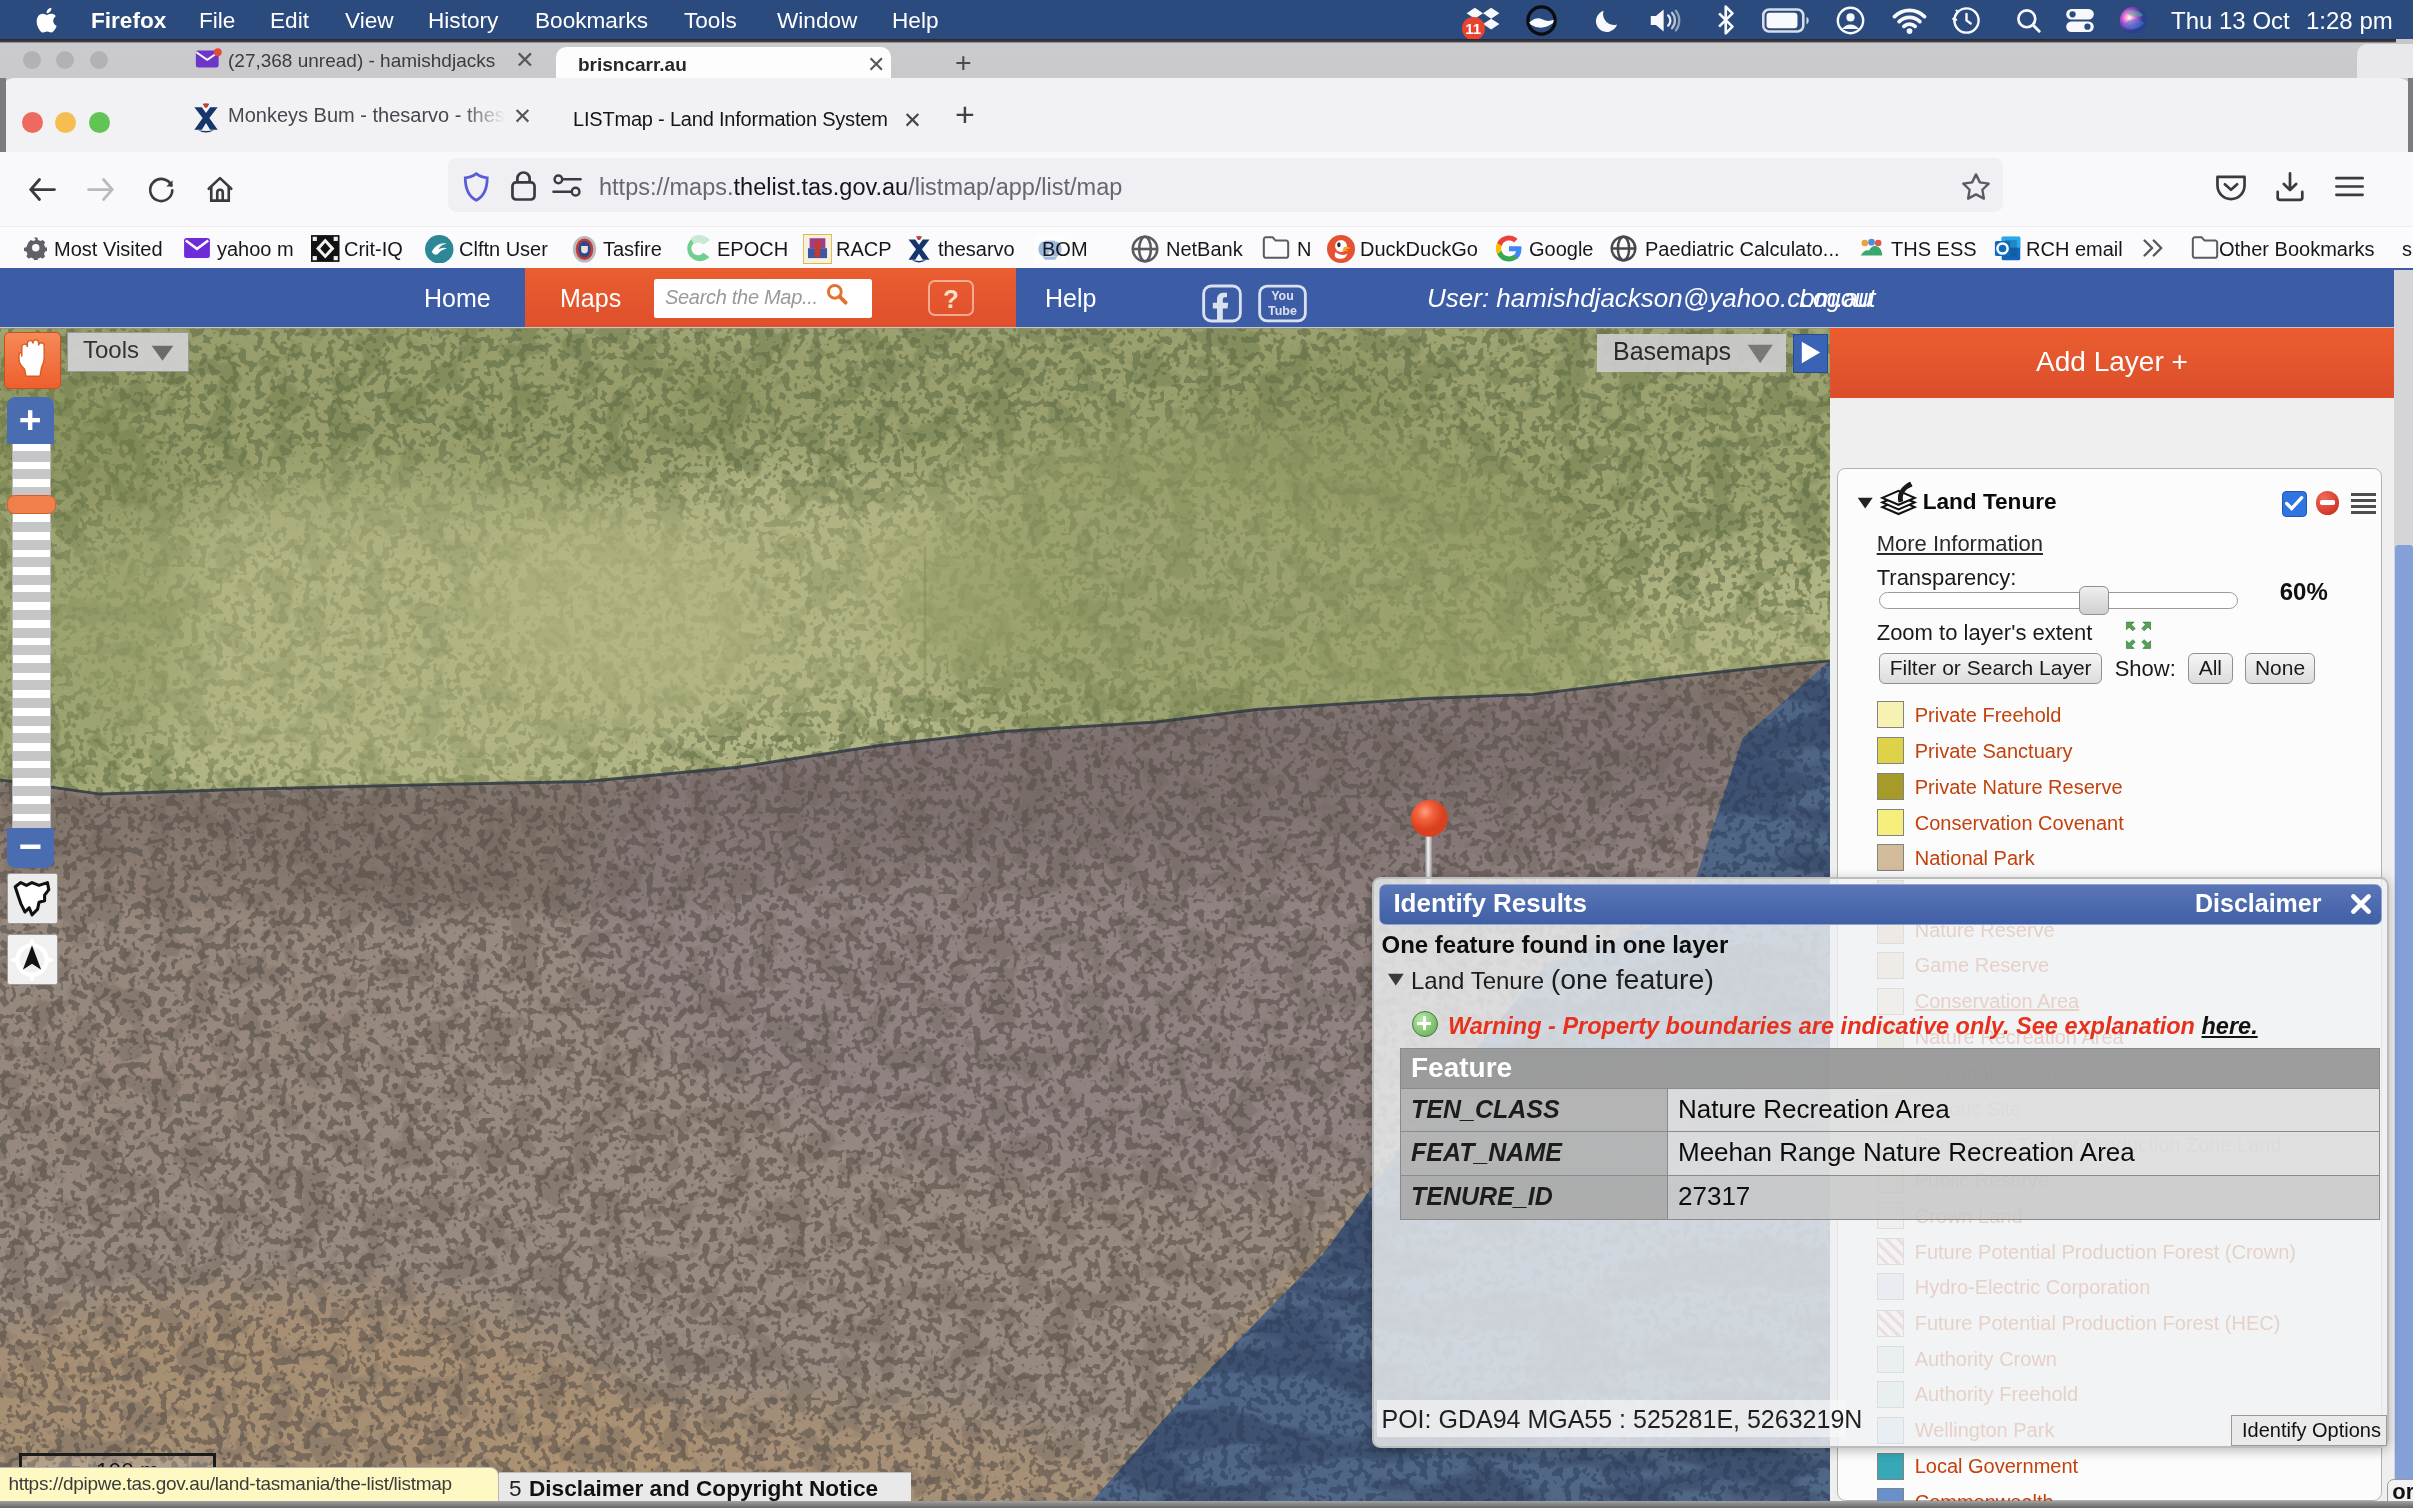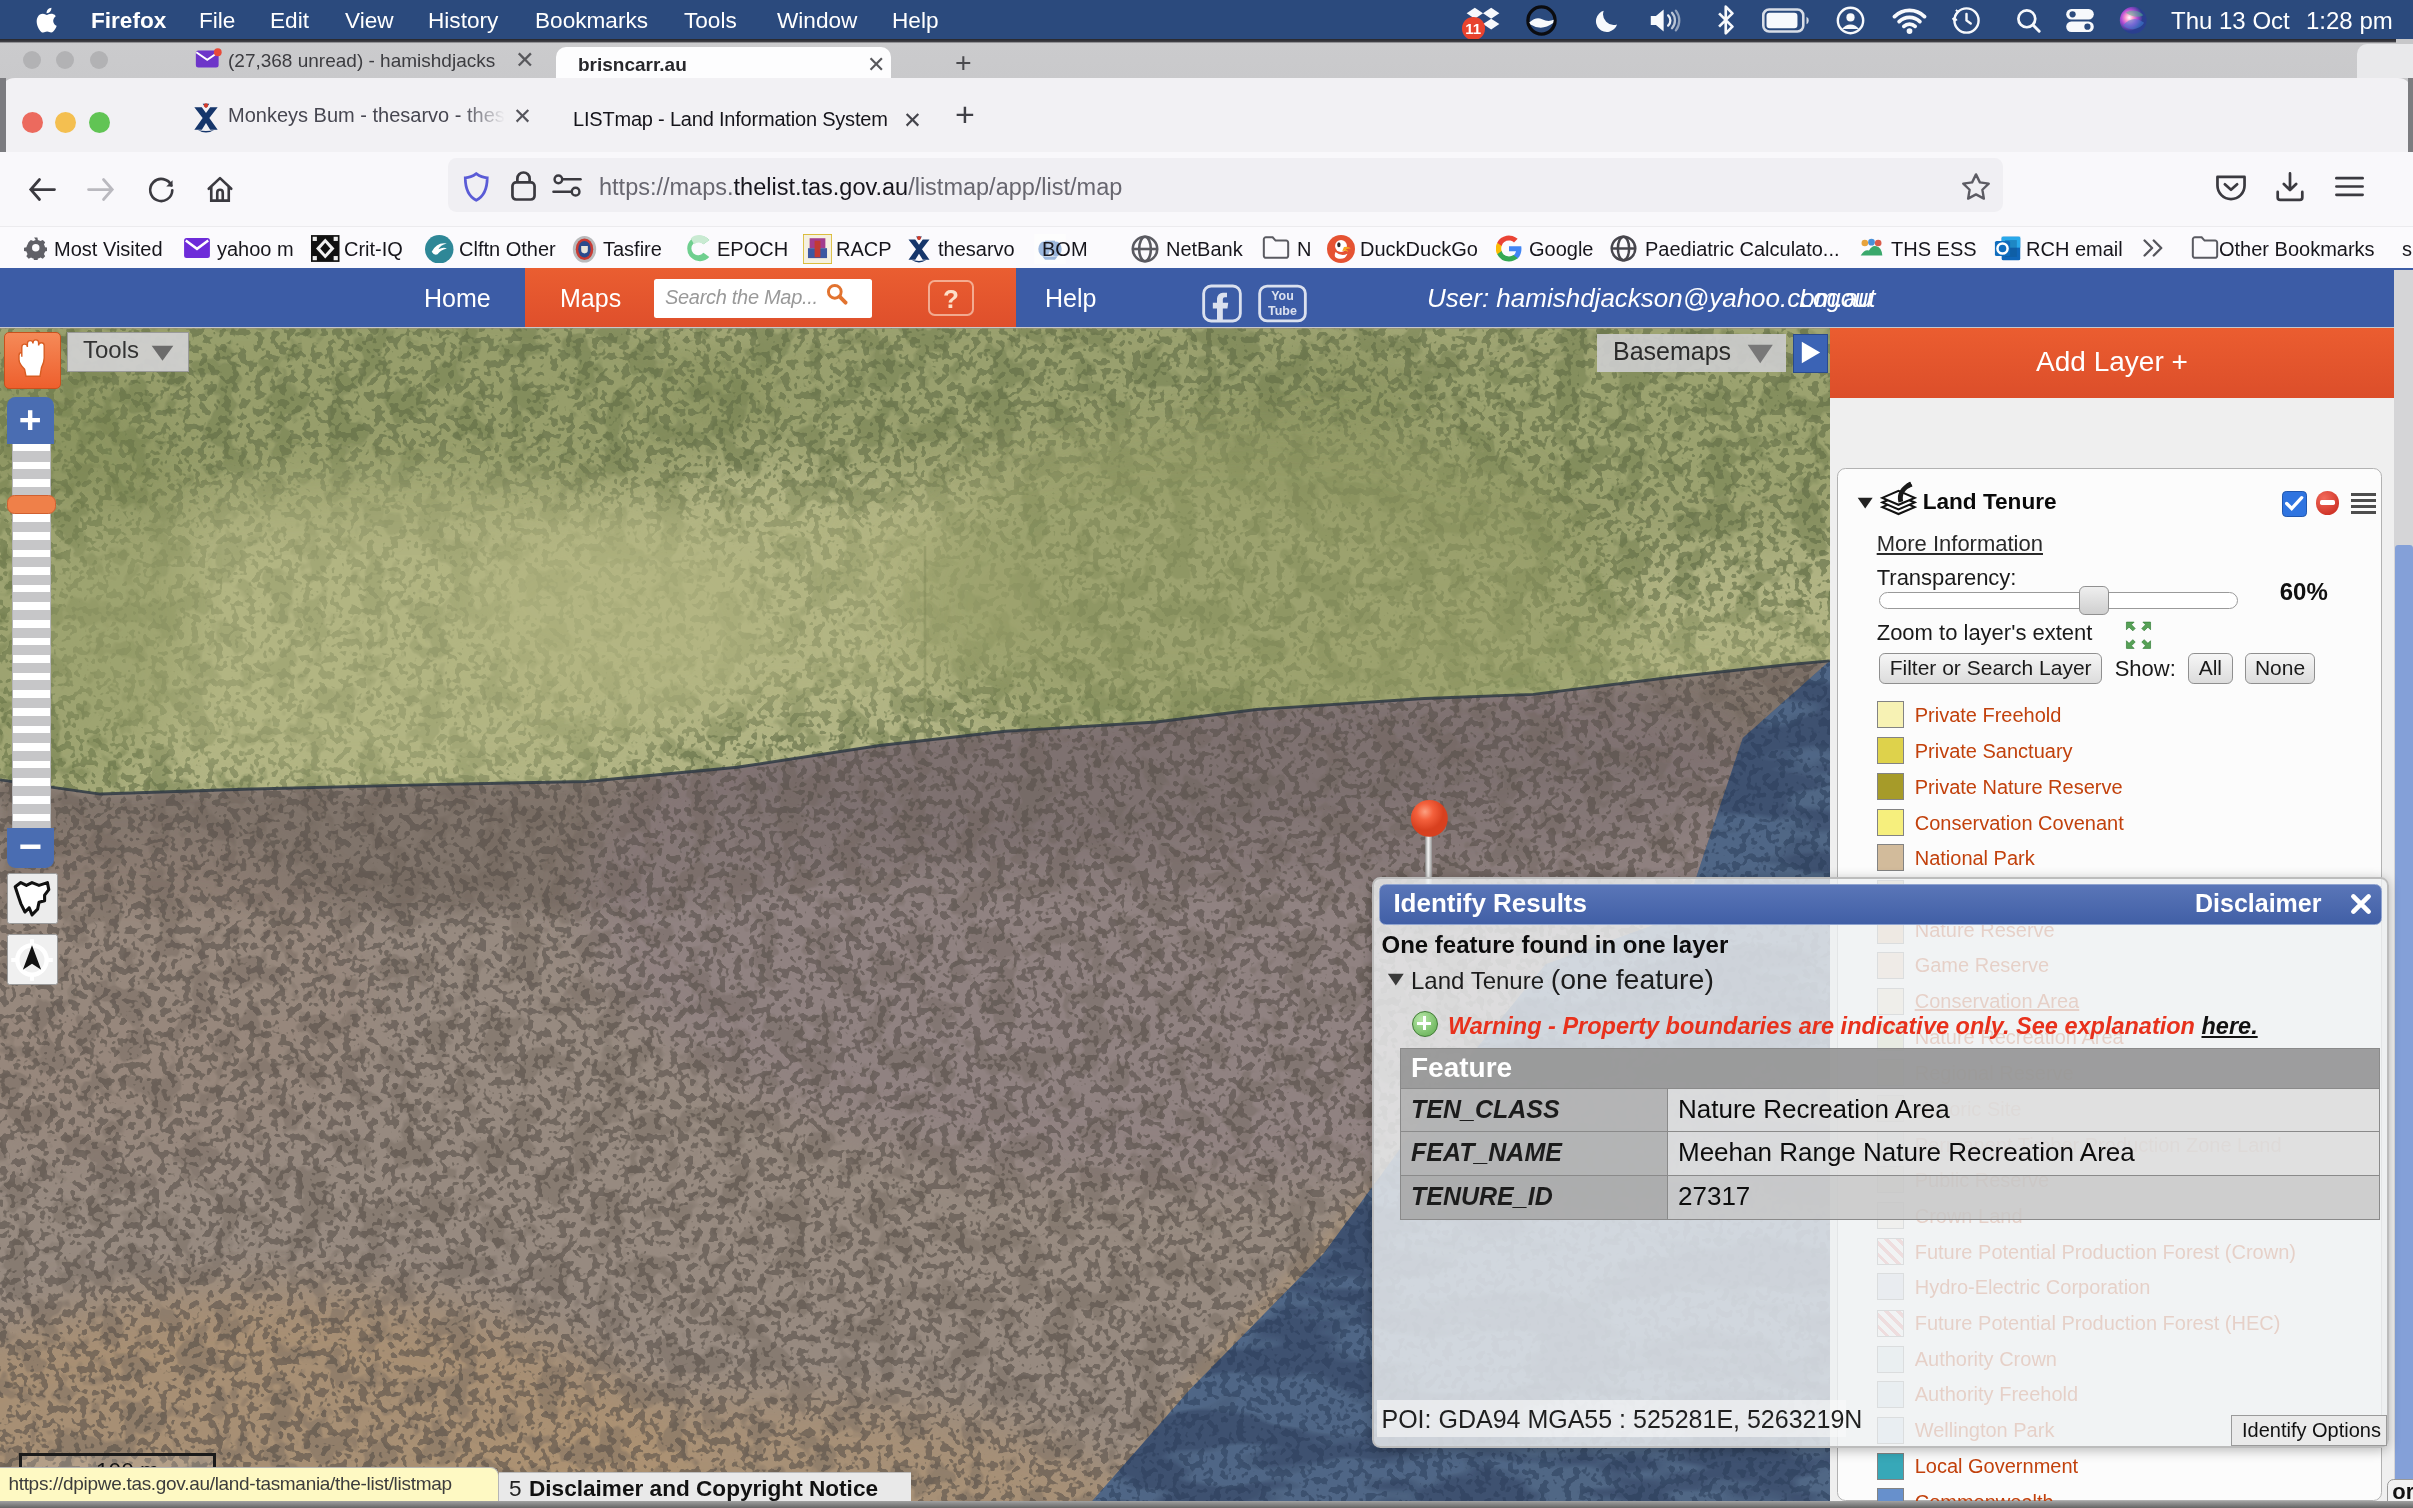--- a/index.html
+++ b/index.html
@@ -226,21 +226,21 @@
       <rect x="2" y="2" width="5" height="5" fill="#eee"></rect>
         <rect x="27" y="2" width="5" height="5" fill="#eee"></rect>
       <rect x="2" y="25" width="5" height="5" fill="#eee"></rect>
         <rect x="27" y="25" width="5" height="5" fill="#eee"></rect>
     </svg>
     <div class="bmi" style="left:344px;">Crit-IQ</div>
     <svg class="abs" style="left:425px;top:7.5px;" width="28.5" height="28.5" viewBox="0 0 34 34">
       <circle cx="17" cy="17" r="17" fill="#2e8797"></circle>
       <path d="M8 20 Q14 8 26 10 Q18 12 16 17 Q22 14 26 16 Q18 18 15 23 Q11 25 8 20Z" fill="#fff"></path>
     </svg>
-    <div class="bmi" style="left:459px;">Clftn Other</div>
+    <div class="bmi" style="left:459px;">Clftn User</div>
     <svg class="abs" style="left:572px;top:7.5px;" width="25" height="28.5" viewBox="0 0 30 34">
       <ellipse cx="15" cy="17" rx="14" ry="16" fill="#b9babc"></ellipse>
       <ellipse cx="15" cy="17" rx="10.5" ry="13" fill="#c73a33"></ellipse>
       <ellipse cx="15" cy="17" rx="7.5" ry="10" fill="#2b4a8c"></ellipse>
       <path d="M11 13 h8 v5 a4 4 0 0 1-8 0 z" fill="#e8e4da"></path>
     </svg>
     <div class="bmi" style="left:603px;">Tasfire</div>
     <svg class="abs" style="left:684px;top:8.4px;" width="27" height="27" viewBox="0 0 32 32">
       <path d="M30 6 A15 15 0 1 0 30 26 L23 21 A8 8 0 1 1 23 11 Z" fill="#6fcf8f"></path>
       <path d="M30 6 A15 15 0 0 0 8 4 L12 11 A8 8 0 0 1 23 11 Z" fill="#c9ead2"></path>

